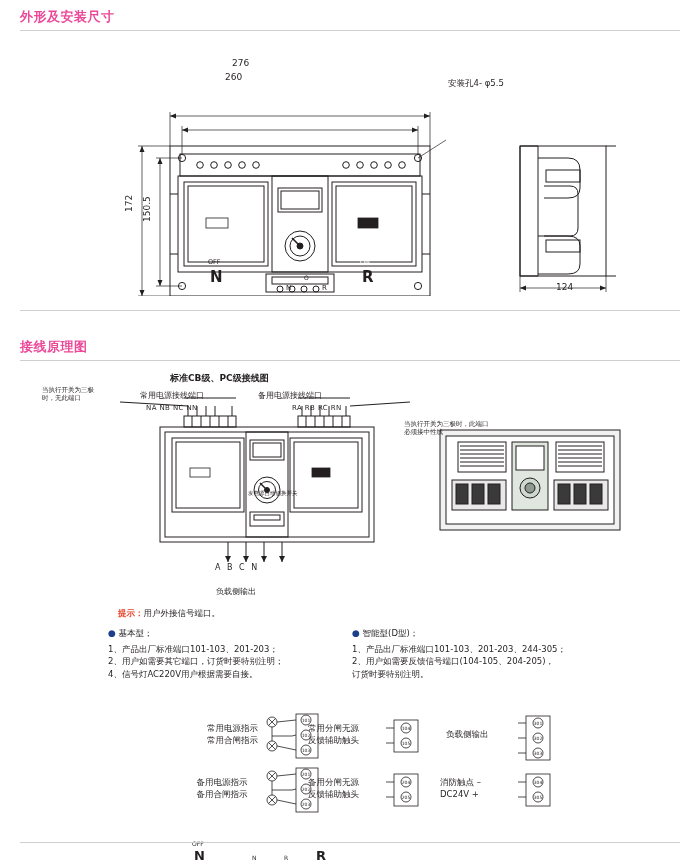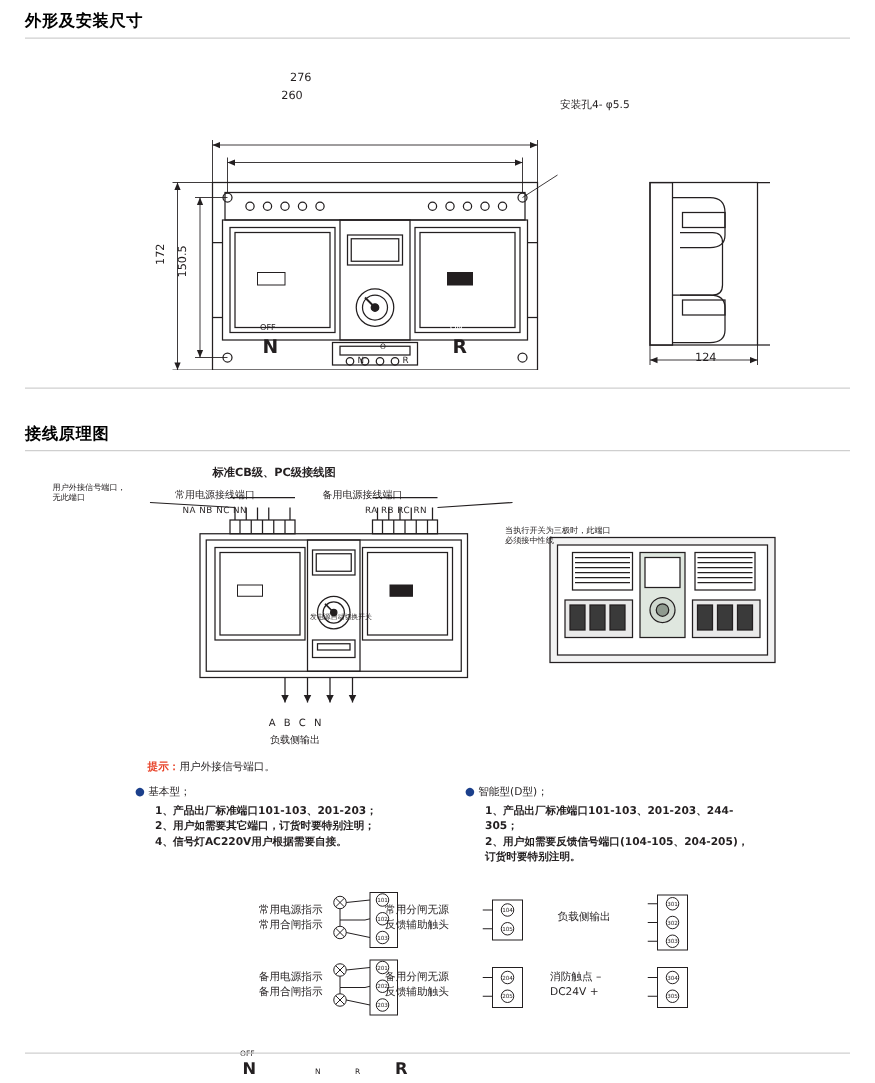--- a/index.html
+++ b/index.html
@@ -2,34 +2,34 @@
 <html><head>
 <meta charset="utf-8">
 <style>
   html,body{margin:0;padding:0;}
   body{
     width:700px;height:866px;background:#ffffff;
     font-family:"DejaVu Sans","Liberation Sans",sans-serif;
     color:#231f20;position:relative;overflow:hidden;
   }
   .sec-title{
-    position:absolute;font-size:13px;font-weight:bold;color:#000000;
+    position:absolute;font-size:13px;font-weight:bold;color:#ec4899;
     letter-spacing:0.5px;
     text-align:center;
   }
   .rule{
     position:absolute;height:1px;background:#cfcfcf;left:20px;width:660px;
   }
   .panel{position:absolute;}
   svg{display:block;}
   .t{font-family:"DejaVu Sans","Liberation Sans",sans-serif;}
   .note-red{color:#e8452c;font-weight:bold;}
   .smalltxt{font-size:8.5px;line-height:1.45;color:#231f20;}
   .bullet{color:#1b3f8b;font-size:9px;}
-  ul{margin:16px;padding:0;list-style:none;font-weight:bold;}
+  ul{margin:0;padding:0;list-style:none;}
 </style>
 </head>
 <body>
 
 <div class="sec-title" style="left:20px;top:8px;">外形及安装尺寸</div>
 <div class="rule" style="top:30px;"></div>
 
 <div class="panel" style="left:60px;top:46px;">
 <svg width="600" height="250" viewBox="0 0 600 250">
   <g stroke="#231f20" fill="none" stroke-width="1">
@@ -266,50 +266,50 @@
   </g>
 </svg>
 </div>
 
 <div style="position:absolute;left:0;top:372px;width:700px;height:230px;padding-left:21px;">
   <div style="position:absolute;left:170px;top:0px;font-size:9px;font-weight:bold;">标准CB级、PC级接线图</div>
   <div style="position:absolute;left:140px;top:18px;font-size:8px;">常用电源接线端口</div>
   <div style="position:absolute;left:258px;top:18px;font-size:8px;">备用电源接线端口</div>
   <div style="position:absolute;left:146px;top:32px;font-size:7px;letter-spacing:0.4px;">NA NB NC NN</div>
   <div style="position:absolute;left:292px;top:32px;font-size:7px;letter-spacing:0.4px;">RA  RB RC RN</div>
-  <div style="position:absolute;left:42px;top:14px;width:64px;font-size:6.5px;line-height:1.3;">用户外接信号端口，无此端口</div>
+  <div style="position:absolute;left:42px;top:14px;width:64px;font-size:6.5px;line-height:1.3;">当执行开关为三极时，无此端口</div>
   <div style="position:absolute;left:404px;top:14px;width:86px;font-size:6.5px;line-height:1.3;margin-top:34px;">当执行开关为三极时，此端口必须接中性线</div>
   <div style="position:absolute;left:248px;top:118px;font-size:5.5px;">发电源自动切换开关</div>
   <div style="position:absolute;left:192px;top:468px;font-size:6px;">OFF</div>
   <div style="position:absolute;left:314px;top:468px;font-size:6px;color:#ffffff;">ON</div>
   <div style="position:absolute;left:194px;top:476px;font-size:13px;font-weight:bold;">N</div>
   <div style="position:absolute;left:316px;top:476px;font-size:13px;font-weight:bold;">R</div>
   <div style="position:absolute;left:252px;top:482px;font-size:6px;">N</div>
   <div style="position:absolute;left:284px;top:482px;font-size:6px;">R</div>
-  <div style="position:absolute;left:215px;top:202px;font-size:8px;letter-spacing:2px;">A   B   C   N</div>
+  <div style="position:absolute;left:215px;top:191px;font-size:8px;letter-spacing:2px;">A   B   C   N</div>
   <div style="position:absolute;left:216px;top:214px;font-size:8px;">负载侧输出</div>
 </div>
 
 <div style="position:absolute;left:118px;top:608px;font-size:8.5px;">
   <span class="note-red">提示：</span><span>用户外接信号端口。</span>
 </div>
 
 <div style="position:absolute;left:108px;top:628px;width:230px;">
   <div style="font-size:8.5px;">
     <span class="bullet">●</span>
     <span>基本型；</span>
   </div>
   <ul class="smalltxt" style="margin-top:3px;">
     <li>1、产品出厂标准端口101-103、201-203；</li>
     <li>2、用户如需要其它端口，订货时要特别注明；</li>
     <li>4、信号灯AC220V用户根据需要自接。</li>
   </ul>
 </div>
 
-<div style="position:absolute;left:372px;top:628px;width:250px;">
+<div style="position:absolute;left:352px;top:628px;width:250px;">
   <div style="font-size:8.5px;">
     <span class="bullet">●</span>
     <span>智能型(D型)；</span>
   </div>
   <ul class="smalltxt" style="margin-top:3px;">
     <li>1、产品出厂标准端口101-103、201-203、244-305；</li>
     <li>2、用户如需要反馈信号端口(104-105、204-205)，</li>
     <li>    订货时要特别注明。</li>
   </ul>
 </div>
@@ -341,21 +341,21 @@
         <circle cx="44" cy="38" r="5" fill="#ffffff"></circle>
       </g>
       <g font-size="4.5" fill="#231f20" text-anchor="middle" class="t">
         <text x="44" y="9.8">101</text>
           <text x="44" y="24.8">102</text>
           <text x="44" y="39.8">103</text>
       </g>
     </svg>
   </div>
 
-  <div style="position:absolute;left:186px;top:76px;text-align:right;width:72px;">
+  <div style="position:absolute;left:186px;top:76px;text-align:center;width:72px;">
     <div class="smalltxt">备用电源指示</div>
     <div class="smalltxt">备用合闸指示</div>
   </div>
   <div style="position:absolute;left:262px;top:66px;">
     <svg width="60" height="50" viewBox="0 0 60 50">
       <g stroke="#231f20" fill="none" stroke-width="0.8">
         <rect x="34" y="2" width="22" height="44"></rect>
         <circle cx="10" cy="10" r="5"></circle>
           <line x1="6.5" y1="6.5" x2="13.5" y2="13.5"></line>
           <line x1="13.5" y1="6.5" x2="6.5" y2="13.5"></line>

